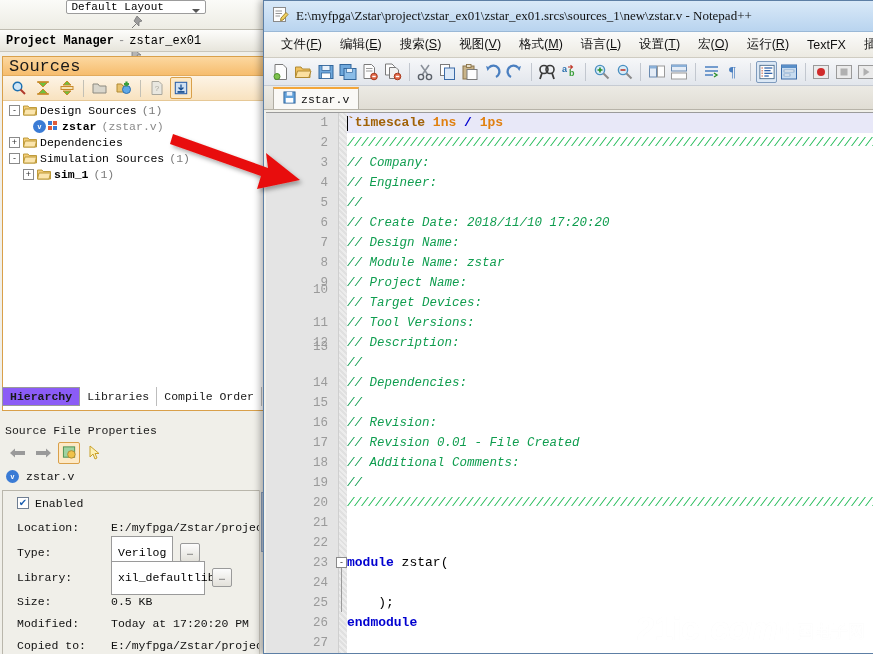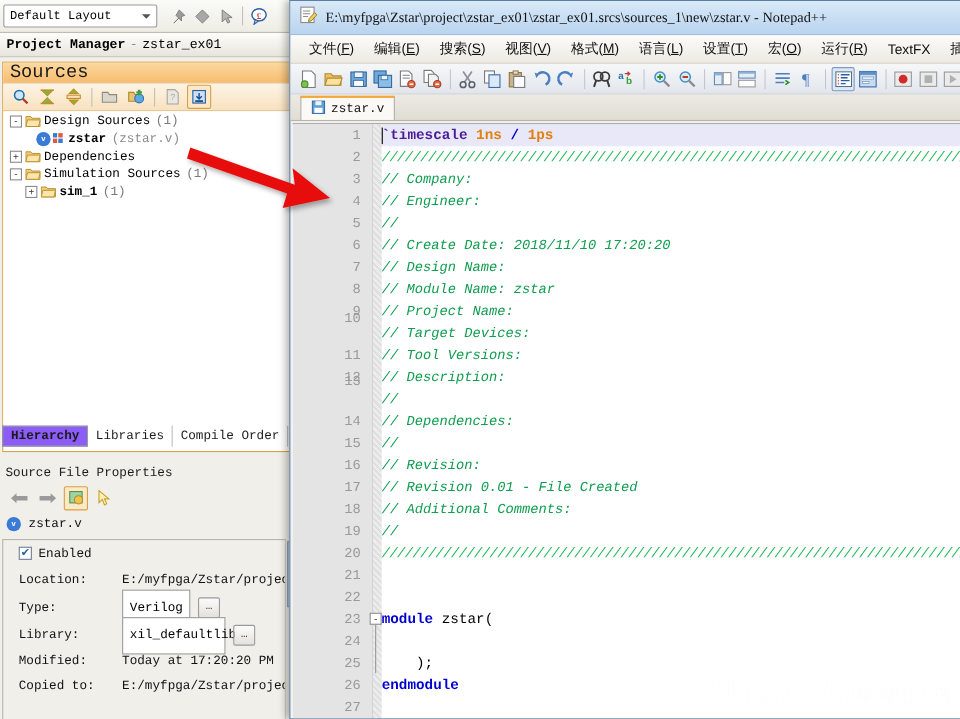--- a/index.html
+++ b/index.html
@@ -16,21 +16,21 @@
   #vivado {
     position: absolute; left: 0; top: 0; width: 268px; height: 654px;
     background: #f0efe9;
     border-right: 1px solid #9a9a9a;
     overflow: hidden;
   }
   .viv-toolbar {
     position: absolute; left: 0; top: 0; width: 268px; height: 30px;
     background: linear-gradient(#fbfbf8,#edece4);
     border-bottom: 1px solid #bfbcb0;
-    display: flex; align-items: center; padding-left: 3px;
+    display: flex; align-items: center; padding-left: 3px; flex-direction: column;
   }
   .layout-combo {
     width: 140px; height: 21px; background: #fff;
     border: 1px solid #9c9c9c; border-radius: 2px;
     display: flex; align-items: center; position: relative;
     font-family: "Liberation Mono", monospace; font-size: 11px; color: #000;
     padding-left: 5px;
   }
   .layout-combo .caret {
     position: absolute; right: 5px; top: 8px;
@@ -209,21 +209,21 @@
     white-space:pre;
   }
   .lnum {
     position:absolute; left:0; width:62px; text-align:right;
     height:20px; line-height:20px;
     font-family:"Liberation Mono", monospace; font-size:12.5px; color:#9a9a9a;
   }
   .cmt { color: #0f9d4f; font-style: italic; font-size:12.5px; }
   .cmt-rule { color:#1db954; font-style:italic; letter-spacing:-0.5px; font-size:12.5px;}
   .kw { color:#0000d0; font-weight:bold; }
-  .dir { color:#4c1d95; font-weight:bold; }
+  .dir { color:#a16207; font-weight:bold; }
   .num { color:#e08010; font-weight:bold; }
   .op  { color:#0000d0; font-weight:bold; }
   .curline { background:#e8e8f8; }
   .fold {
     position:absolute; left:-11px; top:4px; width:11px; height:11px;
     border:1px solid #8a8a8a; background:#fff; color:#333; font-size:9px;
     line-height:9px; text-align:center; font-family:"Liberation Sans",sans-serif;
   }
   .foldbar {
     position:absolute; left:-6px; width:1px; background:#9a9a9a;
@@ -460,20 +460,24 @@
       </div>
       <div class="prop-row">
         <span class="prop-label">Type:</span>
         <span class="field" style="width:62px;">Verilog</span>
         <span class="ellbtn">…</span>
       </div>
       <div class="prop-row">
         <span class="prop-label">Library:</span>
         <span class="field" style="width:94px;">xil_defaultlib</span>
         <span class="ellbtn">…</span>
+      </div>
+      <div class="prop-row" style="height:22px;">
+        <span class="prop-label">Size:</span>
+        <span class="prop-val">0.5 KB</span>
       </div>
       <div class="prop-row" style="height:22px;">
         <span class="prop-label">Modified:</span>
         <span class="prop-val">Today at 17:20:20 PM</span>
       </div>
       <div class="prop-row" style="height:22px;">
         <span class="prop-label">Copied to:</span>
         <span class="prop-val">E:/myfpga/Zstar/project/</span>
       </div>
     </div>

